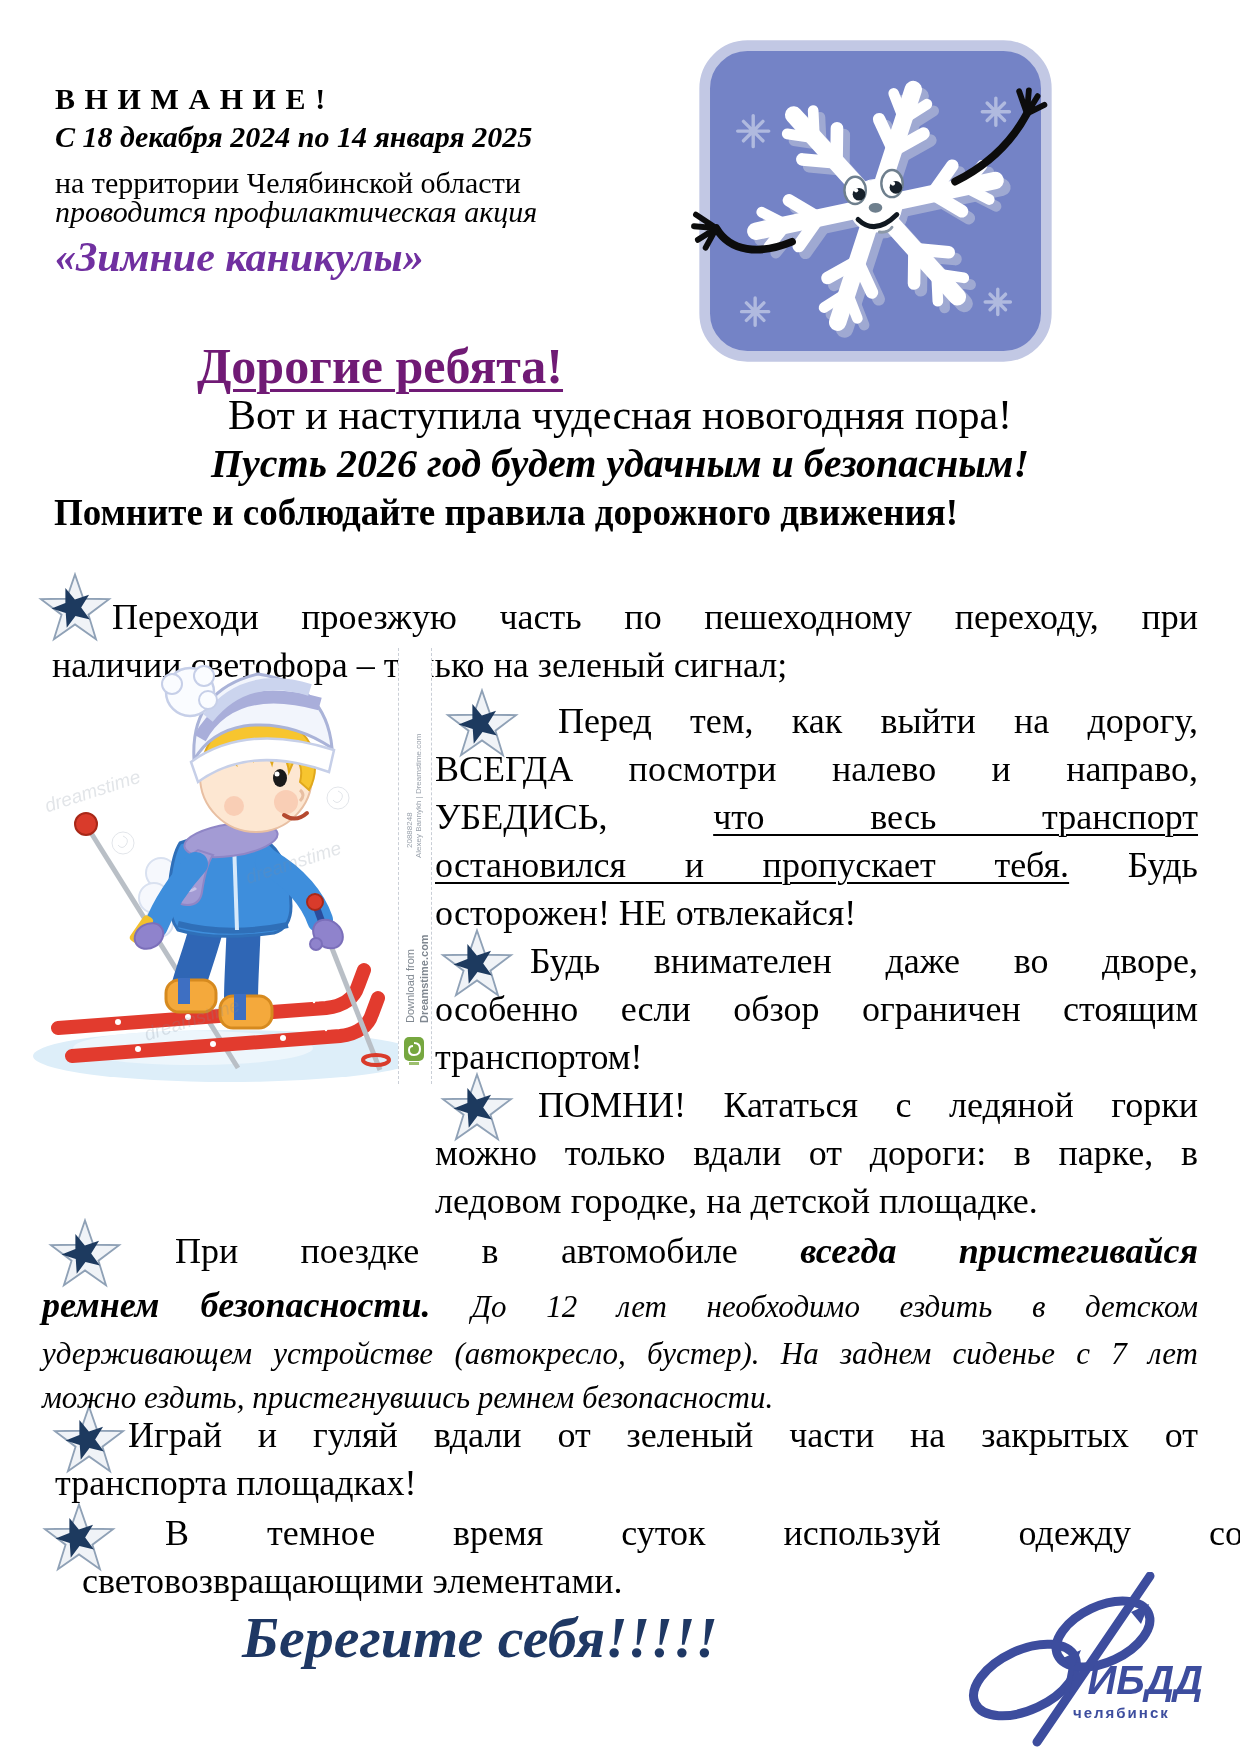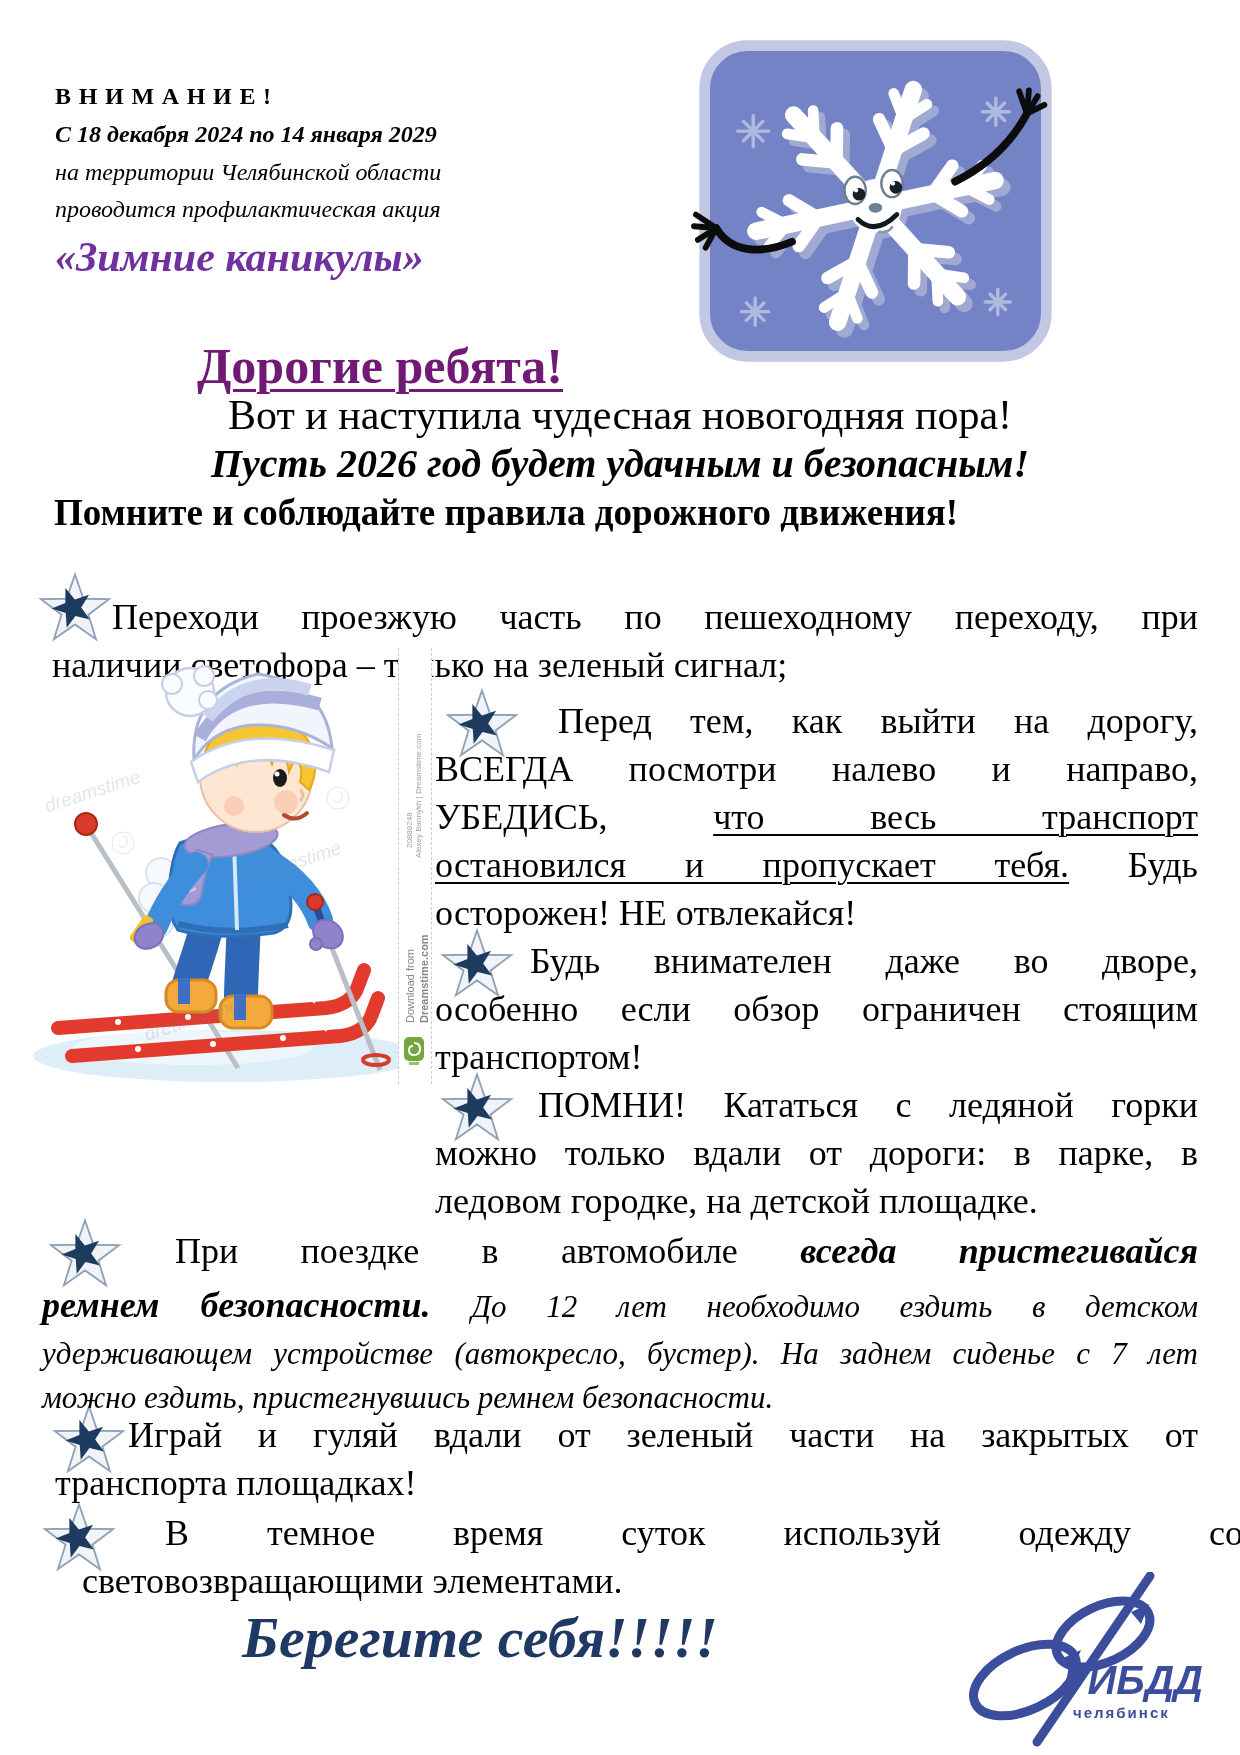--- a/index.html
+++ b/index.html
@@ -5,36 +5,36 @@
   html,body{margin:0;padding:0;background:#888;}
   #page{position:relative;width:1240px;height:1755px;background:#ffffff;overflow:hidden;
         font-family:"Liberation Serif","DejaVu Serif",serif;color:#000;}
   .abs{position:absolute;}
   .ln{position:absolute;font-size:36px;line-height:1.32;color:#000;}
   .j{text-align:justify;text-align-last:justify;}
   .c{text-align:center;}
   .u{text-decoration:underline;text-underline-offset:5px;text-decoration-thickness:2px;}
   .bi{font-weight:bold;font-style:italic;}
   .it31{font-style:italic;font-size:31px;}
-  .hdr{position:absolute;left:55px;font-size:24px;line-height:1.0;white-space:nowrap;}
+  .hdr{position:absolute;left:55px;font-size:30px;line-height:1.0;white-space:nowrap;}
   .star{position:absolute;width:74px;height:74px;}
   .star svg{width:100%;height:100%;display:block;}
   .wmv{position:absolute;white-space:nowrap;color:#9AA2AC;font-family:"Liberation Sans",sans-serif;
        transform:rotate(-90deg);transform-origin:0 0;}
   #wstrip{position:absolute;left:398px;top:648px;width:32px;height:436px;
           border-left:1px dashed #C9CED6;border-right:1px dashed #C9CED6;background:#fff;}
 </style>
 </head>
 <body>
 
 <div id="page">
 
   <div class="hdr" style="top:84px;font-weight:bold;letter-spacing:0.32em;">ВНИМАНИЕ!</div>
-  <div class="hdr" style="top:122px;font-weight:bold;font-style:italic;">С 18 декабря 2024 по 14 января 2029</div>
-  <div class="hdr" style="top:160px;font-style:italic;">на территории Челябинской области</div>
+  <div class="hdr" style="top:122px;font-weight:bold;font-style:italic;">С 18 декабря 2024 по 14 января 2025</div>
+  <div class="hdr" style="top:168px;">на территории Челябинской области</div>
   <div class="hdr" style="top:197px;font-style:italic;">проводится профилактическая акция</div>
   <div class="hdr" style="top:236px;font-size:42px;font-weight:bold;font-style:italic;color:#7030A0;">«Зимние каникулы»</div>
 
   <div class="abs" style="left:688px;top:36px;width:375px;height:330px;">
     <svg viewBox="0 0 380 340" width="375" height="330">
       <rect x="14" y="10" width="352" height="320" rx="44" fill="#7483C6" stroke="#C2C8E4" stroke-width="11"></rect>
       <g stroke="#B0BADF" stroke-width="3.5" stroke-linecap="round">
         <g transform="translate(64,98)">
             <path d="M-16,0H16 M0,-16V16 M-10,-10L10,10 M10,-10L-10,10"></path>
           </g>

